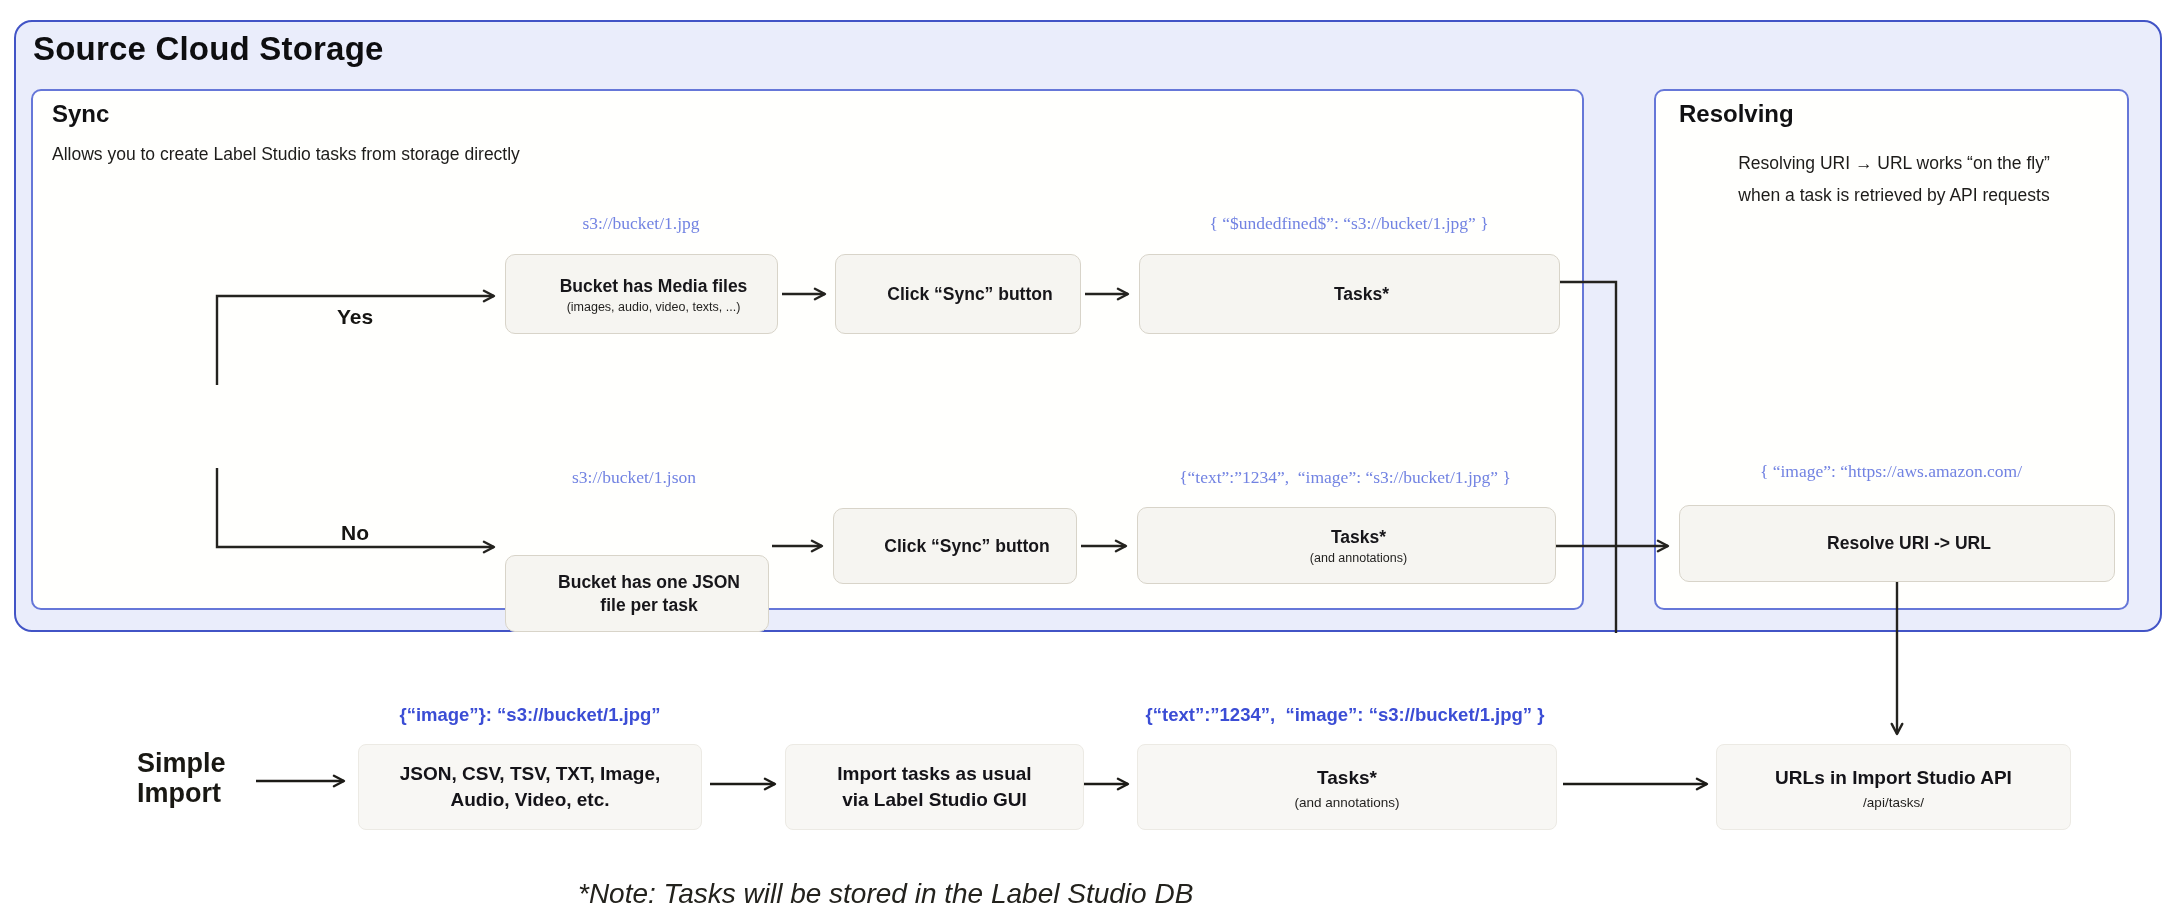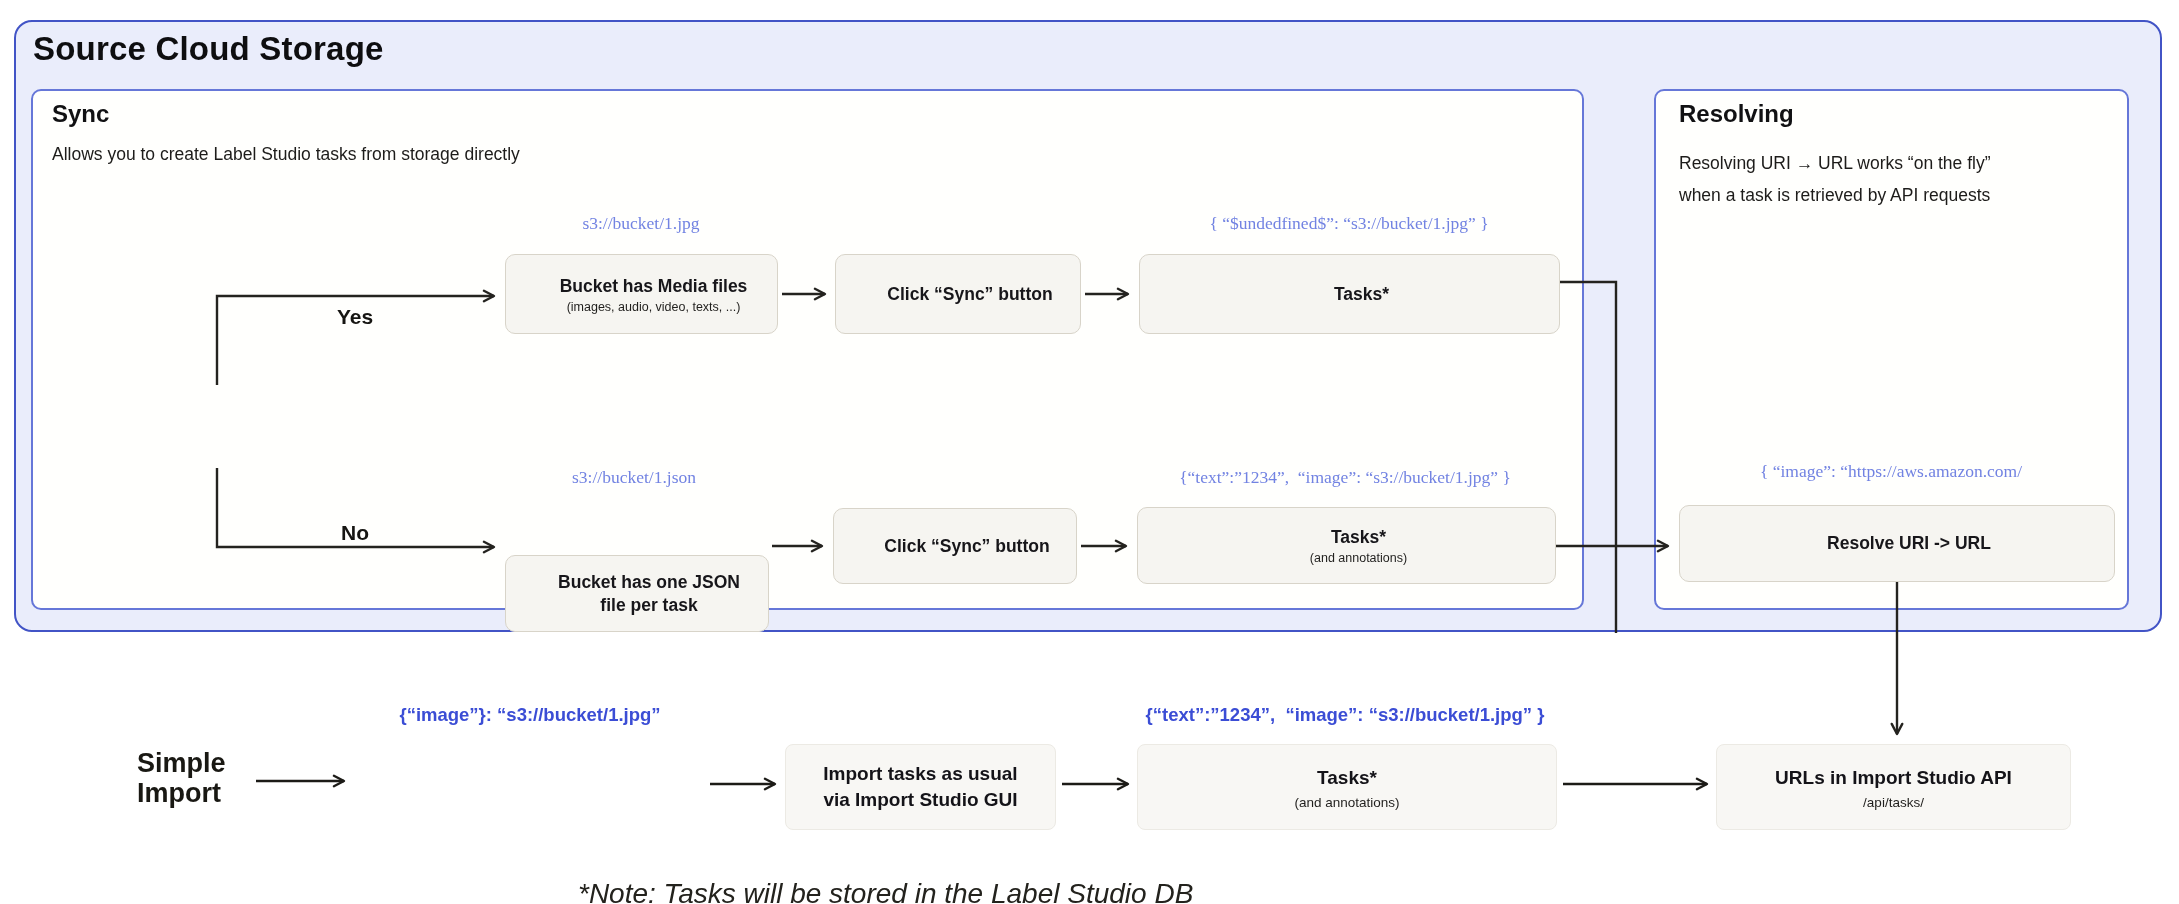--- a/index.html
+++ b/index.html
@@ -6,21 +6,21 @@
   #canvas{position:relative;width:2179px;height:904px;background:#ffffff;overflow:hidden;
           font-family:"Liberation Sans","DejaVu Sans",sans-serif;color:#1b1a18;}
   .abs{position:absolute;box-sizing:border-box;}
   .outer{left:14px;top:20px;width:2148px;height:612px;background:#eaedfb;
          border:2px solid #4254c6;border-radius:18px;}
   .card{background:#fffffd;border:2px solid #6677d8;border-radius:10px;}
   .sync-card{left:31px;top:89px;width:1553px;height:521px;}
   .res-card{left:1654px;top:89px;width:475px;height:521px;}
   .h1{font-size:33px;font-weight:700;color:#0e0e10;letter-spacing:.2px;}
   .h2{font-size:24px;font-weight:700;color:#111113;}
-  .sub{font-size:17.5px;color:#1d1c1a;}
+  .sub{font-size:17.5px;color:#1d1c1a;text-align:center;}
   .fbox{background:#f6f5f1;border:1.5px solid #d8d4c9;border-radius:10px;
         display:flex;flex-direction:column;align-items:center;justify-content:center;
         text-align:center;padding-left:24px;}
   .bbox{background:#f8f7f4;border:1px solid #eceae4;border-radius:8px;
         display:flex;flex-direction:column;align-items:center;justify-content:center;
         text-align:center;}
   .bt{font-size:17.5px;font-weight:700;color:#17161a;line-height:23px;}
   .bt2{font-size:20px;font-weight:600;color:#17161a;line-height:26px;}
   .btb{font-size:19px;font-weight:700;color:#141318;line-height:26px;}
   .bs{font-size:12.5px;color:#201f1d;margin-top:2px;}
@@ -115,24 +115,28 @@
   <div class="abs fbox" style="left:1679px;top:505px;width:436px;height:77px;">
     <div class="bt">Resolve URI -&gt; URL</div>
   </div>
 
   <div class="abs simple" style="left:137px;top:748px;">
     <div>Simple</div>
     <div>Import</div>
   </div>
 
   <div class="abs uri-dark" style="left:230px;top:704px;width:600px;">{“image”}: “s3://bucket/1.jpg”</div>
+  <div class="abs bbox" style="left:358px;top:744px;width:344px;height:86px;">
+    <div class="btb">JSON, CSV, TSV, TXT, Image,</div>
+    <div class="btb">Audio, Video, etc.</div>
+  </div>
 
-  <div class="abs bbox" style="left:785px;top:744px;width:271px;height:86px;">
+  <div class="abs bbox" style="left:785px;top:744px;width:299px;height:86px;">
     <div class="btb">Import tasks as usual</div>
-    <div class="btb">via Import Studio GUI</div>
+    <div class="btb">via Label Studio GUI</div>
   </div>
 
   <div class="abs uri-dark" style="left:1045px;top:704px;width:600px;">{“text”:”1234”,  “image”: “s3://bucket/1.jpg” }</div>
   <div class="abs bbox" style="left:1137px;top:744px;width:420px;height:86px;">
     <div class="btb">Tasks*</div>
     <div class="bs2">(and annotations)</div>
   </div>
 
   <div class="abs bbox" style="left:1716px;top:744px;width:355px;height:86px;">
     <div class="btb">URLs in Import Studio API</div>

